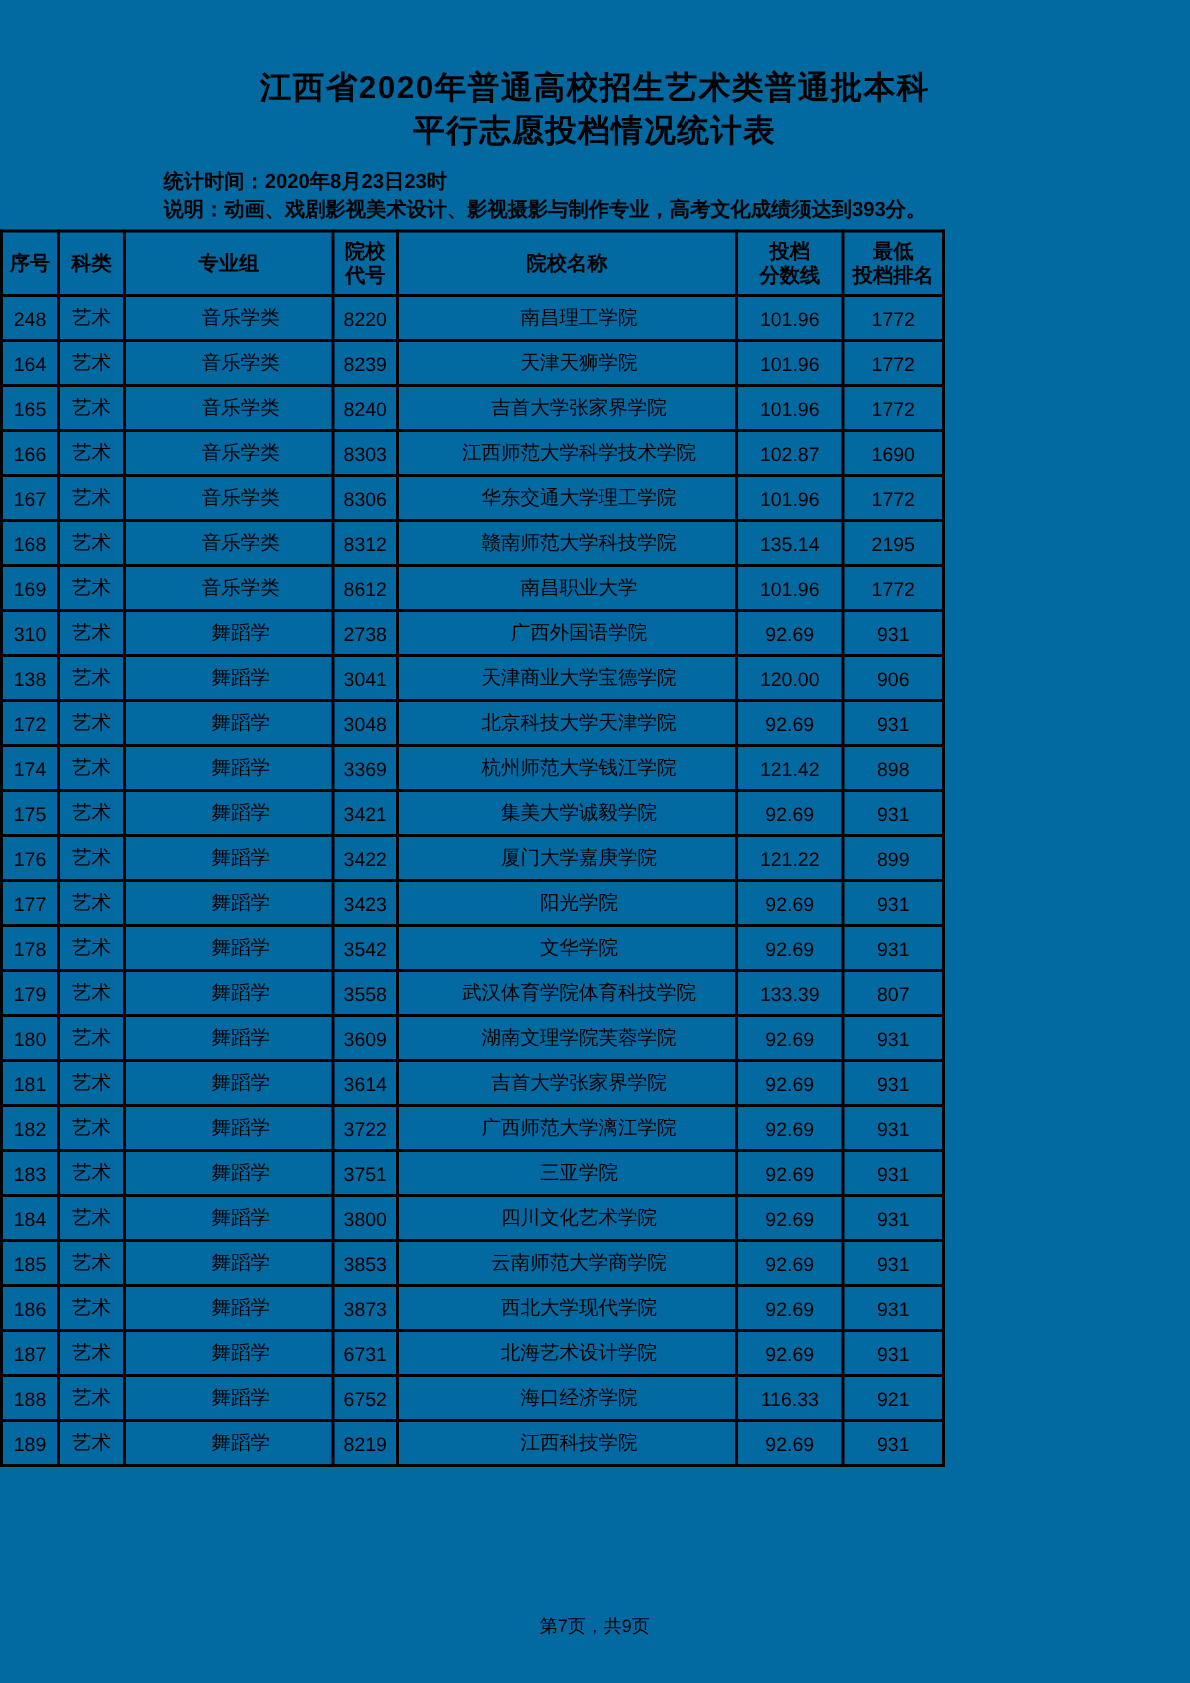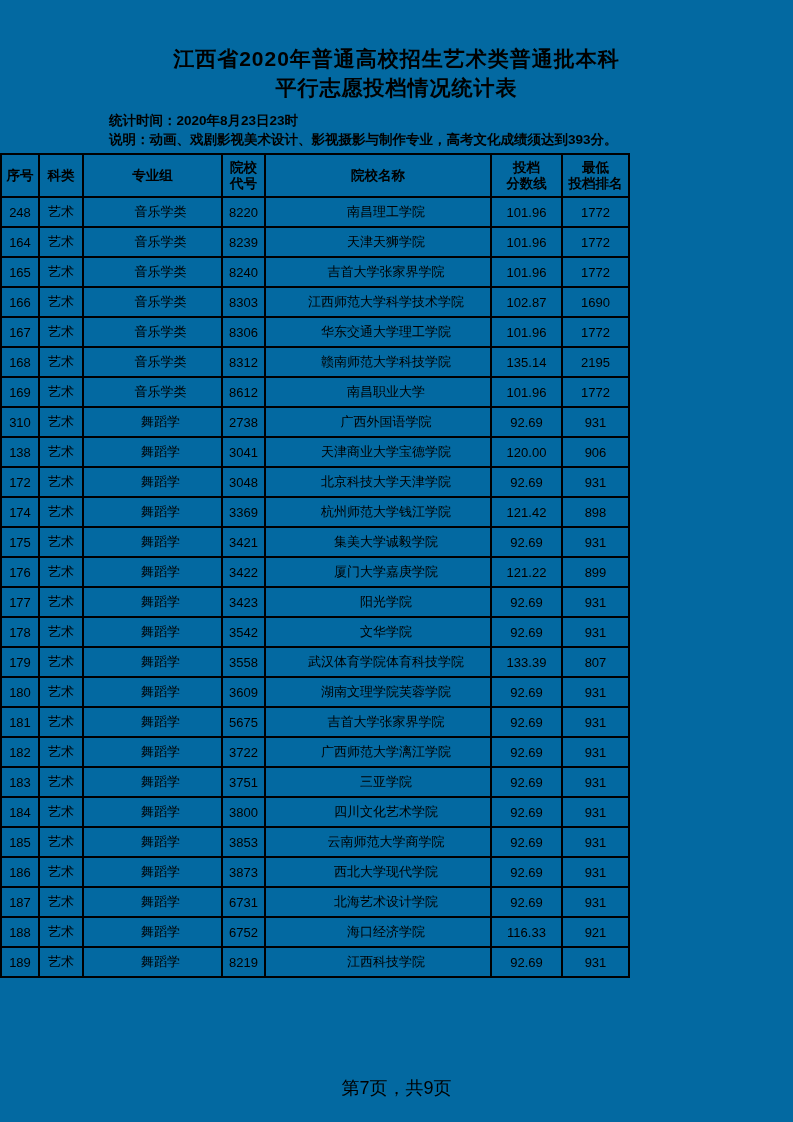--- a/index.html
+++ b/index.html
@@ -59,21 +59,21 @@
   col.c-code  { width: 43px; }
   col.c-name  { width: 226px; }
   col.c-score { width: 71px; }
   col.c-rank  { width: 67px; }
   .footer {
     position: absolute;
     left: 0;
     top: 1076px;
     width: 100%;
     text-align: center;
-    font-size: 18px;
+    font-size: 12px;
   }
 </style>
 </head>
 <body>
 
 <div class="page">
 
   <div class="title-block">
     <div>江西省2020年普通高校招生艺术类普通批本科</div>
     <div>平行志愿投档情况统计表</div>
@@ -259,21 +259,21 @@
         <td class="al">舞蹈学</td>
         <td>3609</td>
         <td class="al">湖南文理学院芙蓉学院</td>
         <td>92.69</td>
         <td>931</td>
       </tr>
         <tr>
         <td>181</td>
         <td>艺术</td>
         <td class="al">舞蹈学</td>
-        <td>5675</td>
+        <td>3614</td>
         <td class="al">吉首大学张家界学院</td>
         <td>92.69</td>
         <td>931</td>
       </tr>
         <tr>
         <td>182</td>
         <td>艺术</td>
         <td class="al">舞蹈学</td>
         <td>3722</td>
         <td class="al">广西师范大学漓江学院</td>

